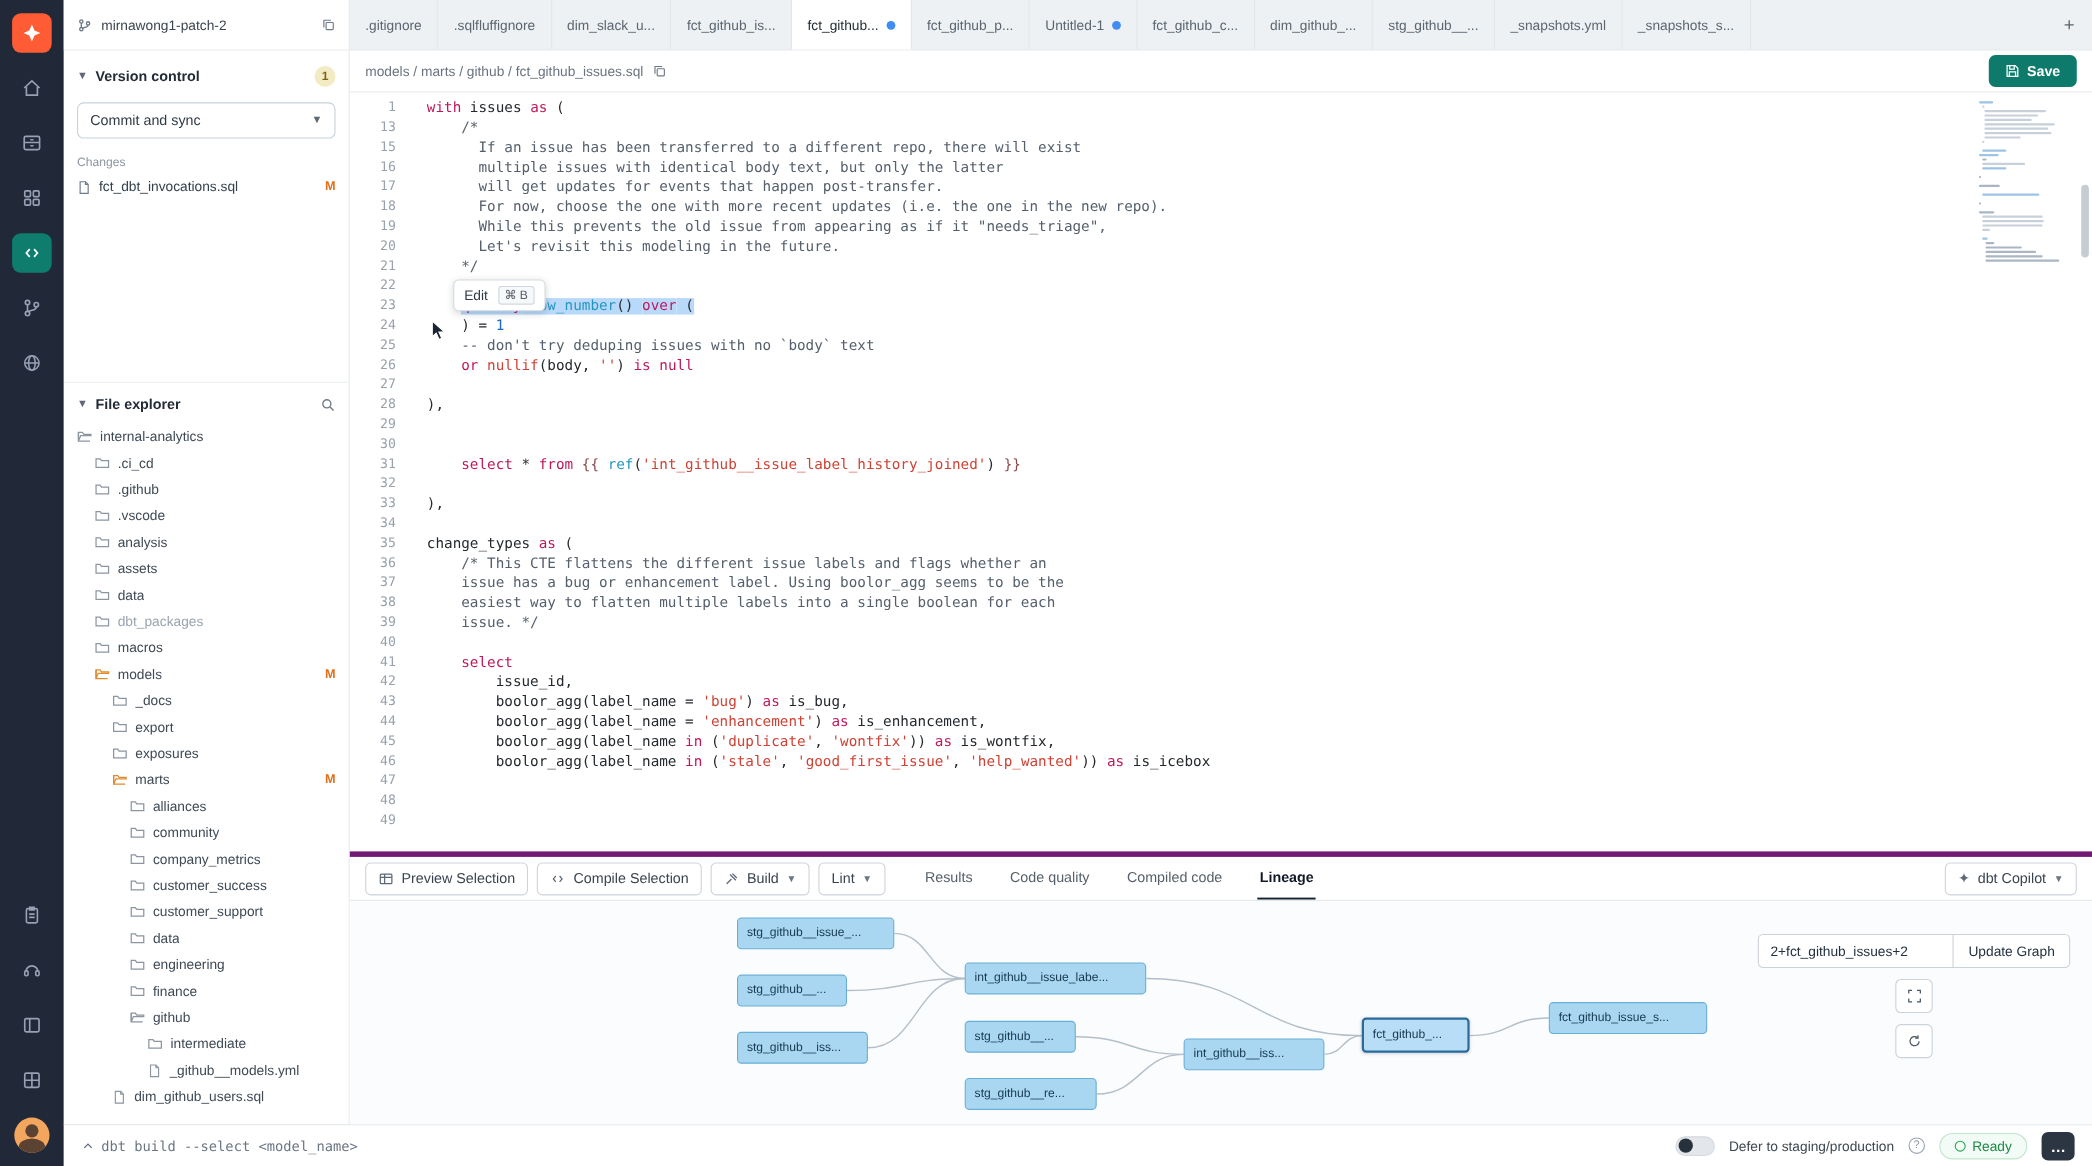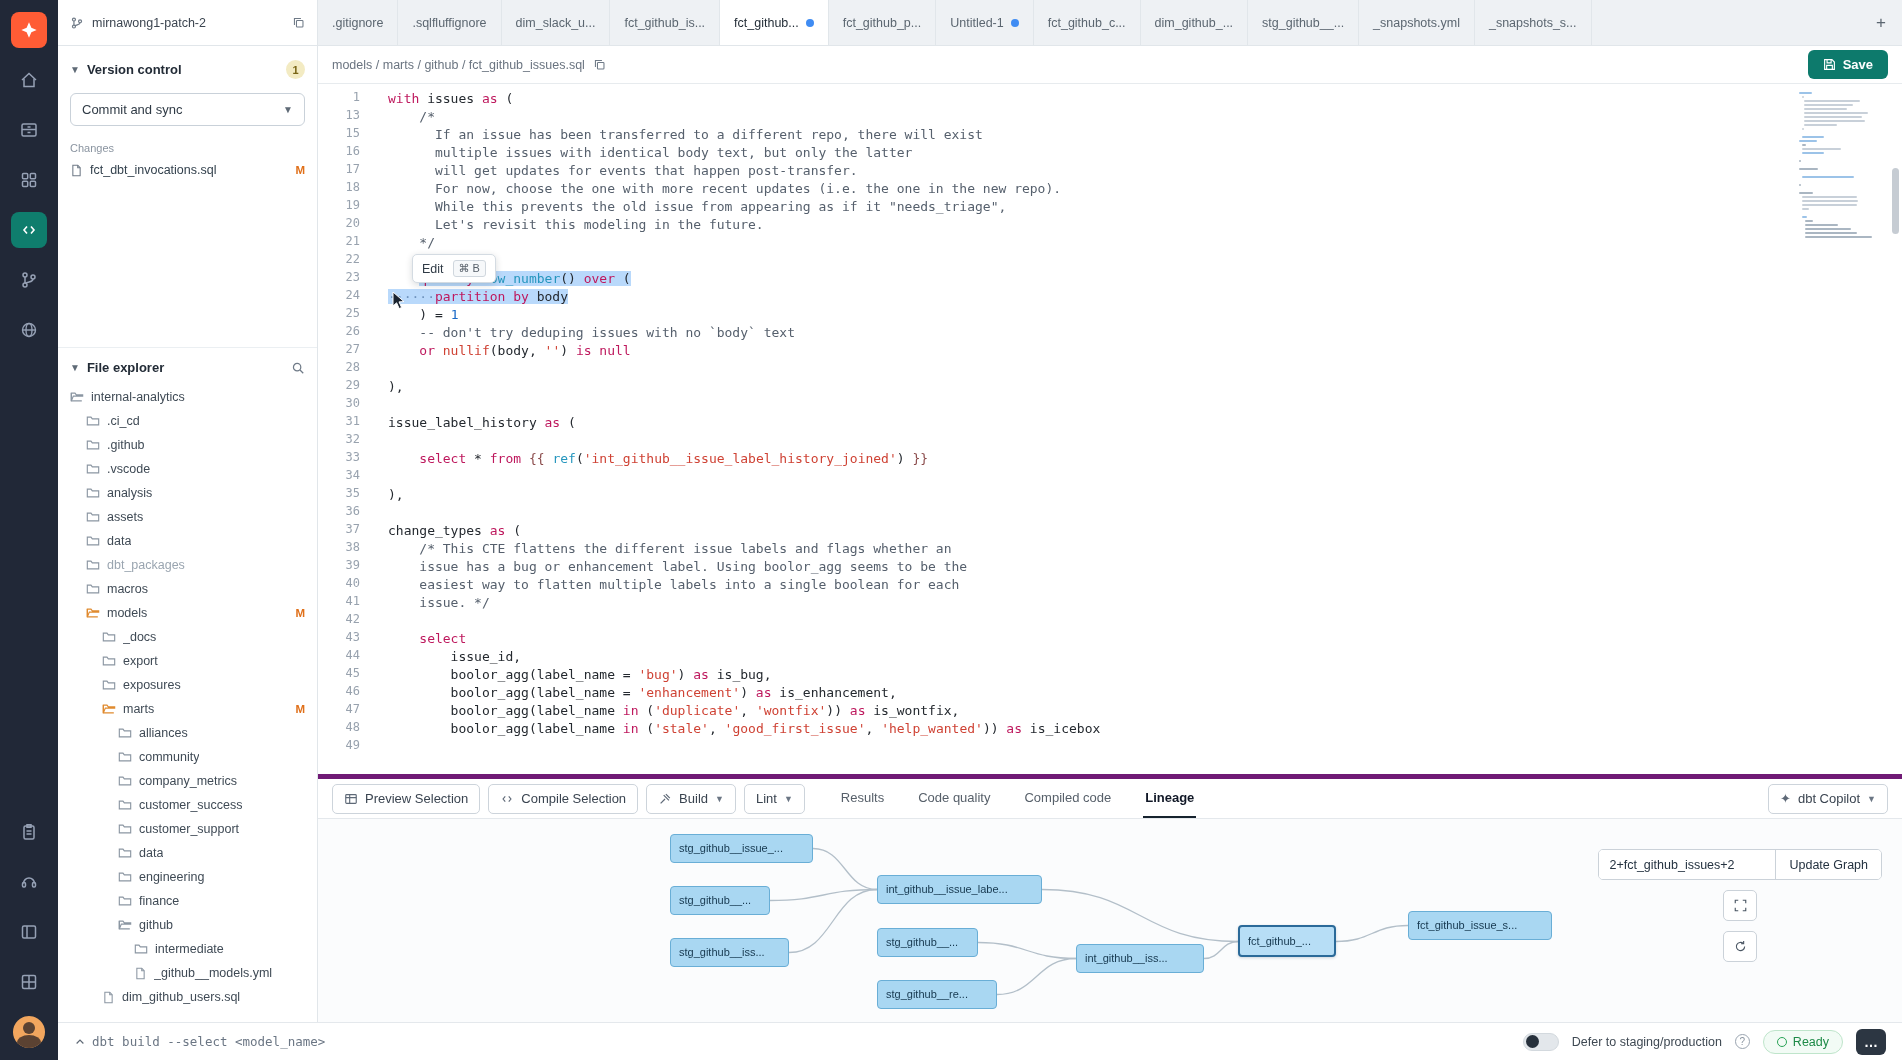--- a/index.html
+++ b/index.html
@@ -581,28 +581,26 @@
               <div class="cl"><span class="tk-cmt">    /*</span></div>
               <div class="cl"><span class="tk-cmt">      If an issue has been transferred to a different repo, there will exist</span></div>
               <div class="cl"><span class="tk-cmt">      multiple issues with identical body text, but only the latter</span></div>
               <div class="cl"><span class="tk-cmt">      will get updates for events that happen post-transfer.</span></div>
               <div class="cl"><span class="tk-cmt">      For now, choose the one with more recent updates (i.e. the one in the new repo).</span></div>
               <div class="cl"><span class="tk-cmt">      While this prevents the old issue from appearing as if it "needs_triage",</span></div>
               <div class="cl"><span class="tk-cmt">      Let's revisit this modeling in the future.</span></div>
               <div class="cl"><span class="tk-cmt">    */</span></div>
               <div class="cl"></div>
               <div class="cl"><span class="tk-txt">    </span><span class="tk-kw sel">qualify</span><span class="tk-txt sel"> </span><span class="tk-fn sel">row_number</span><span class="tk-txt sel">() </span><span class="tk-kw sel">over</span><span class="tk-txt sel"> (</span></div>
-              <div class="cl"><span class="tk-ws sel">······</span><span class="tk-kw sel">partition by</span><span class="tk-txt sel"> body</span></div>
               <div class="cl"><span class="tk-txt">    ) = </span><span class="tk-num">1</span></div>
               <div class="cl"><span class="tk-cmt">    -- don't try deduping issues with no `body` text</span></div>
               <div class="cl"><span class="tk-txt">    </span><span class="tk-kw">or</span><span class="tk-txt"> </span><span class="tk-red">nullif</span><span class="tk-txt">(body, </span><span class="tk-red">''</span><span class="tk-txt">) </span><span class="tk-kw">is null</span></div>
               <div class="cl"></div>
               <div class="cl"><span class="tk-txt">),</span></div>
               <div class="cl"></div>
-              <div class="cl"><span class="tk-txt">issue_label_history </span><span class="tk-kw">as</span><span class="tk-txt"> (</span></div>
               <div class="cl"></div>
               <div class="cl"><span class="tk-txt">    </span><span class="tk-kw">select</span><span class="tk-txt"> * </span><span class="tk-kw">from</span><span class="tk-txt"> </span><span class="tk-jinja">{{</span><span class="tk-txt"> </span><span class="tk-fn">ref</span><span class="tk-txt">(</span><span class="tk-red">'int_github__issue_label_history_joined'</span><span class="tk-txt">)</span><span class="tk-jinja"> }}</span></div>
               <div class="cl"></div>
               <div class="cl"><span class="tk-txt">),</span></div>
               <div class="cl"></div>
               <div class="cl"><span class="tk-txt">change_types </span><span class="tk-kw">as</span><span class="tk-txt"> (</span></div>
               <div class="cl"><span class="tk-cmt">    /* This CTE flattens the different issue labels and flags whether an</span></div>
               <div class="cl"><span class="tk-cmt">    issue has a bug or enhancement label. Using boolor_agg seems to be the</span></div>
               <div class="cl"><span class="tk-cmt">    easiest way to flatten multiple labels into a single boolean for each</span></div>
               <div class="cl"><span class="tk-cmt">    issue. */</span></div>

